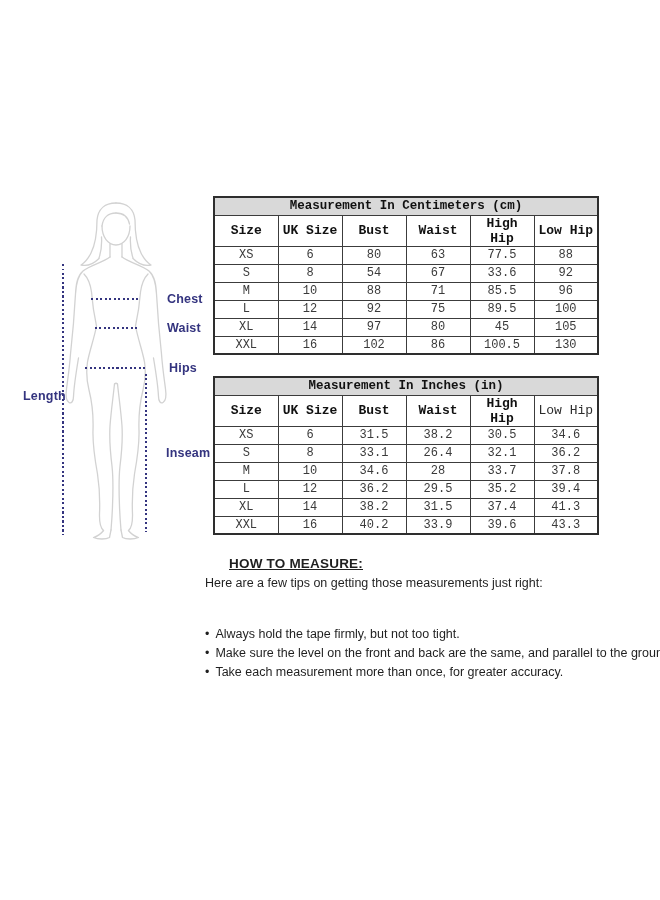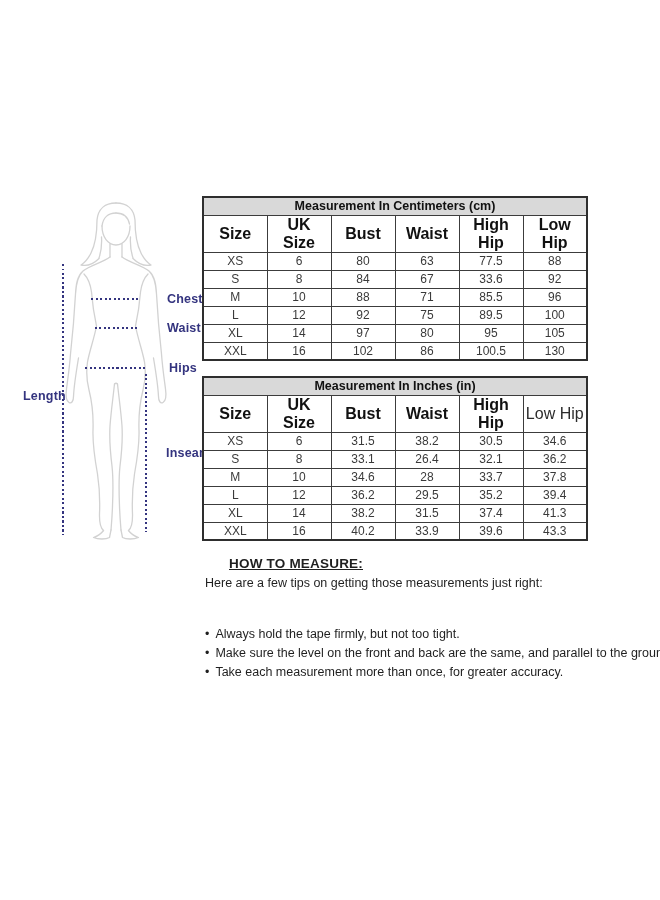--- a/index.html
+++ b/index.html
@@ -17,25 +17,25 @@
   
   .figure-area{position:absolute;left:4px;top:0;width:660px;height:900px;}
   .figure-area svg{position:absolute;left:30px;top:200px;width:164px;height:340px;}
   .figure-area svg path{stroke:var(--body-outline);stroke-width:1.3;fill:none;stroke-linecap:round;stroke-linejoin:round;}
   .dotline{position:absolute;}
   .dotline.h{height:2px;background:repeating-linear-gradient(to right,var(--accent-navy) 0 2px,transparent 2px 4.5px);}
   .dotline.v{width:2px;background:repeating-linear-gradient(to bottom,var(--accent-navy) 0 2px,transparent 2px 4.5px);}
   .fig-label{position:absolute;font-size:12.5px;font-weight:600;color:var(--accent-navy);letter-spacing:.2px;}
 
   
-  .table-slot{position:absolute;left:202px;width:370px;}
+  .table-slot{position:absolute;left:213px;width:370px;font-family:Liberation Mono, monospace;}
   .table-slot table{border-collapse:collapse;width:386px;table-layout:fixed;border:2px solid var(--table-border);font-size:12px;}
   .table-slot th,.table-slot td{border:1px solid #3c3c3c;height:18px;text-align:center;vertical-align:middle;padding:0 2px;}
   .table-slot th.tbl-title{background:var(--table-title-bg);font-size:12.5px;font-weight:bold;color:#111;}
-  .table-slot tr.cols th{background:#fff;font-size:16px;font-weight:bold;color:#111;}
+  .table-slot tr.cols th{background:#fff;font-size:13px;font-weight:bold;color:#111;}
   .table-slot td{color:#3a3a3a;background:#fff;}
   [data-table="1"] tr.cols th:last-child{font-weight:400;color:#2c2c2c;}
 
   
   .howto{position:absolute;left:205px;top:556px;width:452px;color:var(--text);}
   .howto h2{font-size:13.5px;font-weight:bold;text-decoration:underline;letter-spacing:.2px;padding-left:24px;}
   .howto p{font-size:12.5px;margin-top:5px;}
   .howto ul{list-style:none;margin-top:35px;}
   .howto li{font-size:12.5px;line-height:19px;white-space:nowrap;}
   .howto li::before{content:"\2022";margin-right:6px;}
@@ -107,21 +107,21 @@
             <td>XS</td>
             <td>6</td>
             <td>80</td>
             <td>63</td>
             <td>77.5</td>
             <td>88</td>
           </tr>
           <tr>
             <td>S</td>
             <td>8</td>
-            <td>84</td>
+            <td>54</td>
             <td>67</td>
             <td>33.6</td>
             <td>92</td>
           </tr>
           <tr>
             <td>M</td>
             <td>10</td>
             <td>88</td>
             <td>71</td>
             <td>85.5</td>
@@ -133,21 +133,21 @@
             <td>92</td>
             <td>75</td>
             <td>89.5</td>
             <td>100</td>
           </tr>
           <tr>
             <td>XL</td>
             <td>14</td>
             <td>97</td>
             <td>80</td>
-            <td>95</td>
+            <td>45</td>
             <td>105</td>
           </tr>
           <tr>
             <td>XXL</td>
             <td>16</td>
             <td>102</td>
             <td>86</td>
             <td>100.5</td>
             <td>130</td>
           </tr>

